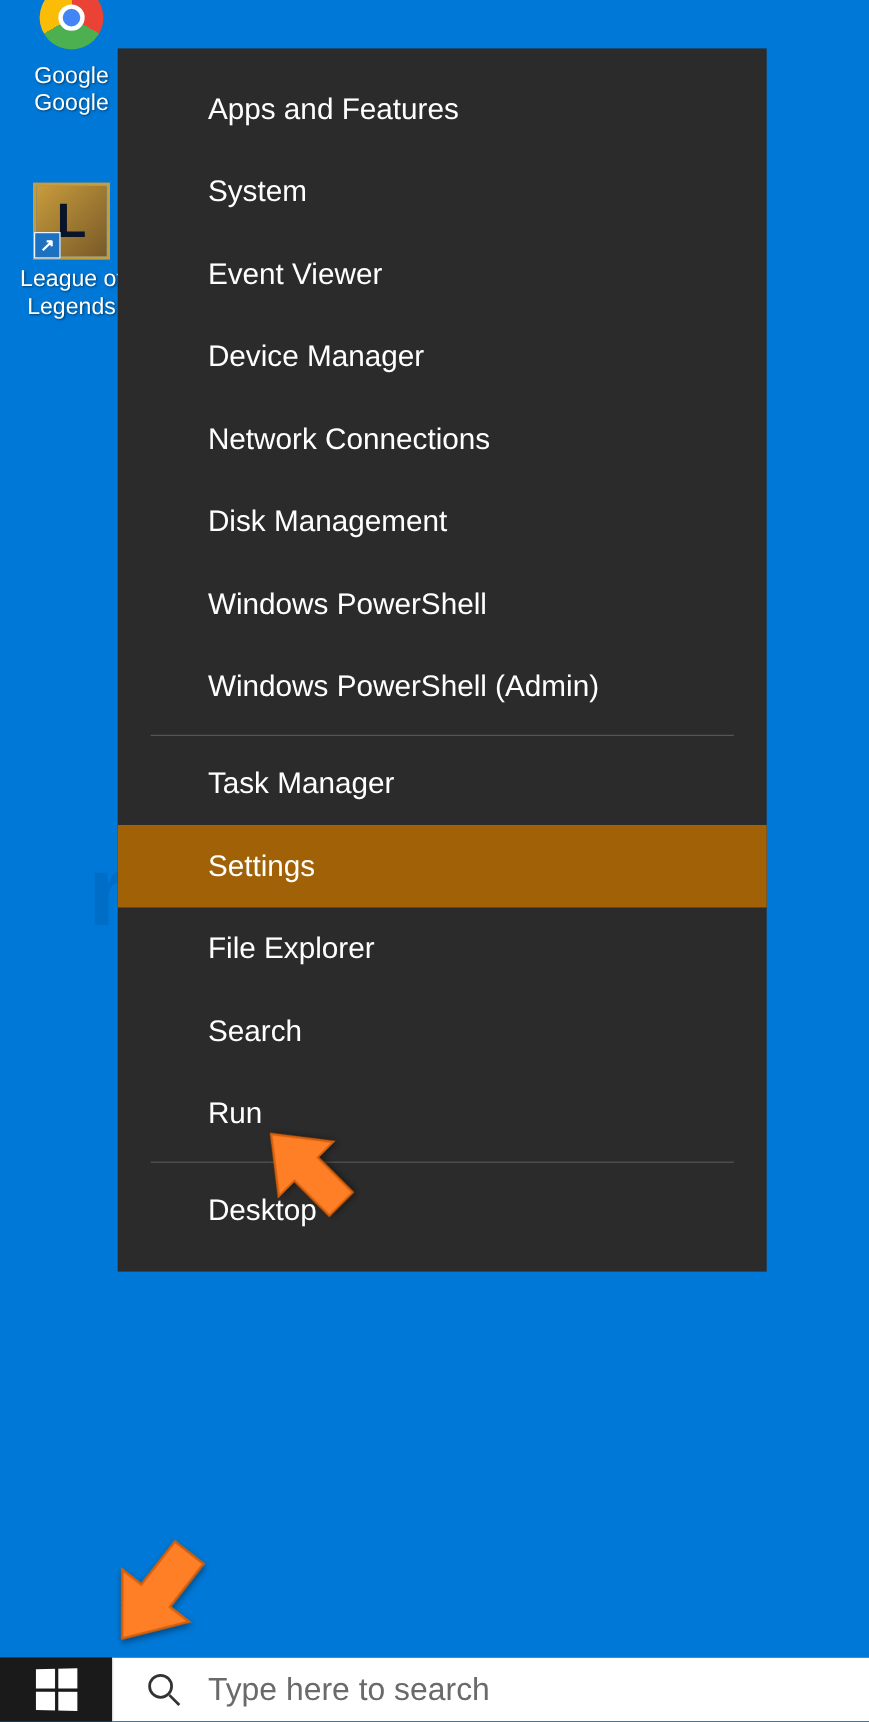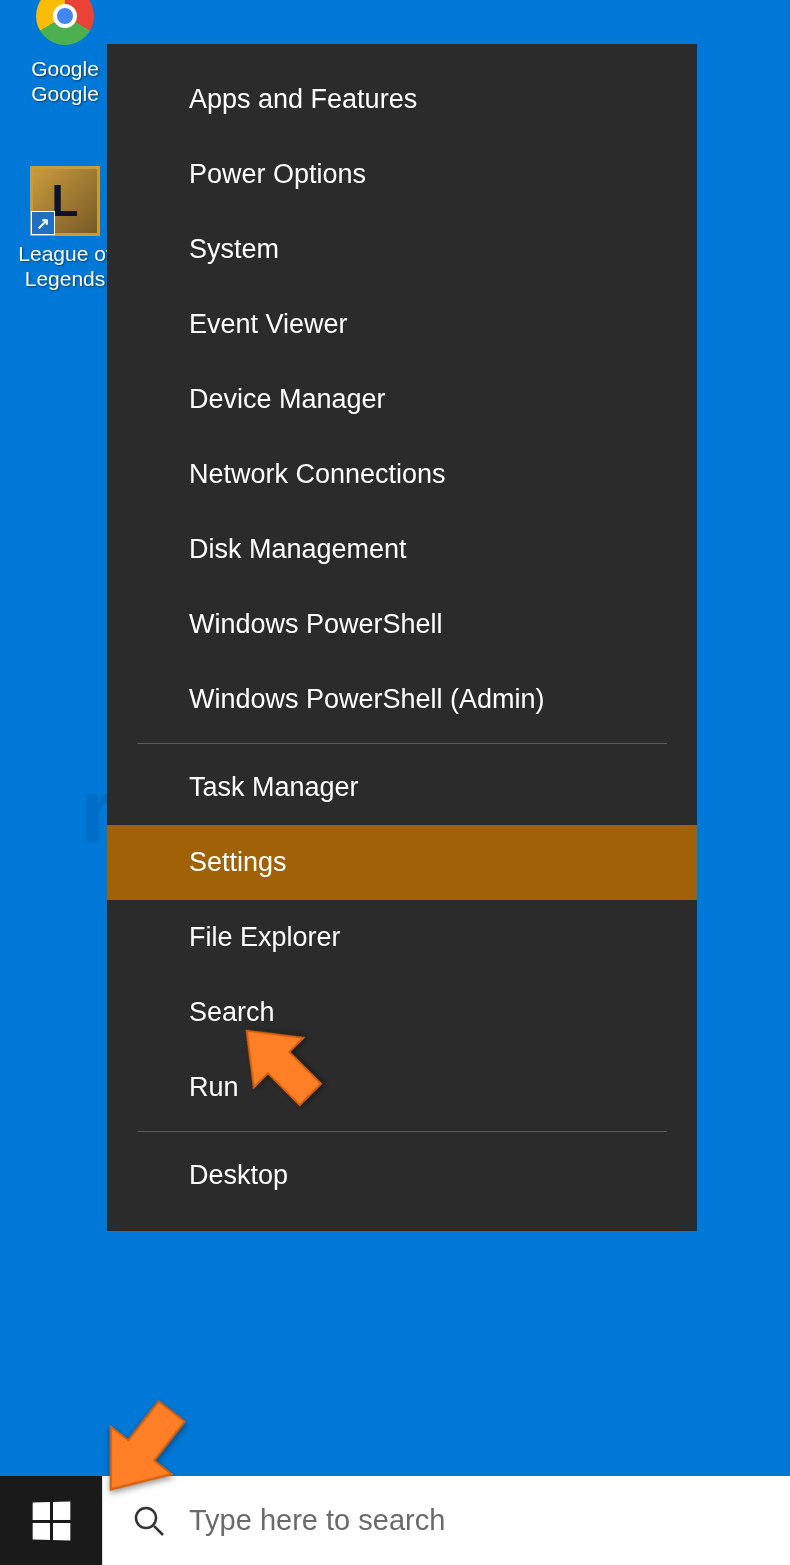--- a/index.html
+++ b/index.html
@@ -145,21 +145,21 @@
       top: 50%;
       transform: translateY(-50%);
       font-size: 26px;
       color: #ffffff;
     }
     .taskbar {
       position: absolute;
       bottom: 0;
       left: 0;
       right: 0;
-      height: 89px;
+      height: 58px;
       background: #101010;
       display: flex;
     }
     .start-button {
       width: 102px;
       height: 100%;
       background: #1a1a1a;
       display: flex;
       align-items: center;
       justify-content: center;
@@ -235,21 +235,20 @@
       <div class="lol-logo">
         <span>L</span>
         <div class="shortcut-badge">↗</div>
       </div>
     </div>
     <div class="label">League of Legends</div>
   </div>
 
   <div class="context-menu">
     <div class="menu-item"><span>Apps and Features</span></div>
-    <div class="menu-item"><span>Power Options</span></div>
     <div class="menu-item"><span>System</span></div>
     <div class="menu-item"><span>Event Viewer</span></div>
     <div class="menu-item"><span>Device Manager</span></div>
     <div class="menu-item"><span>Network Connections</span></div>
     <div class="menu-item"><span>Disk Management</span></div>
     <div class="menu-item"><span>Windows PowerShell</span></div>
     <div class="menu-item"><span>Windows PowerShell (Admin)</span></div>
 
     <div class="menu-separator"></div>
 

